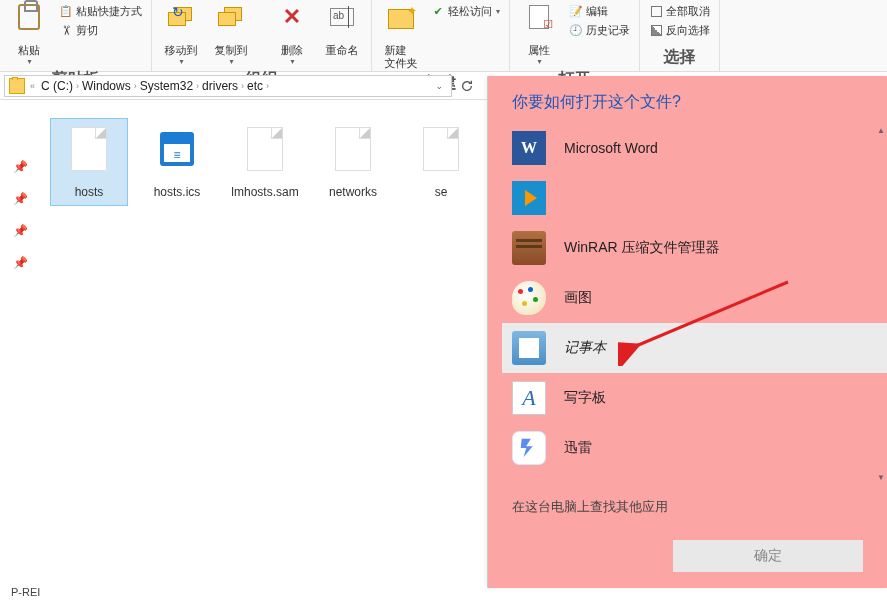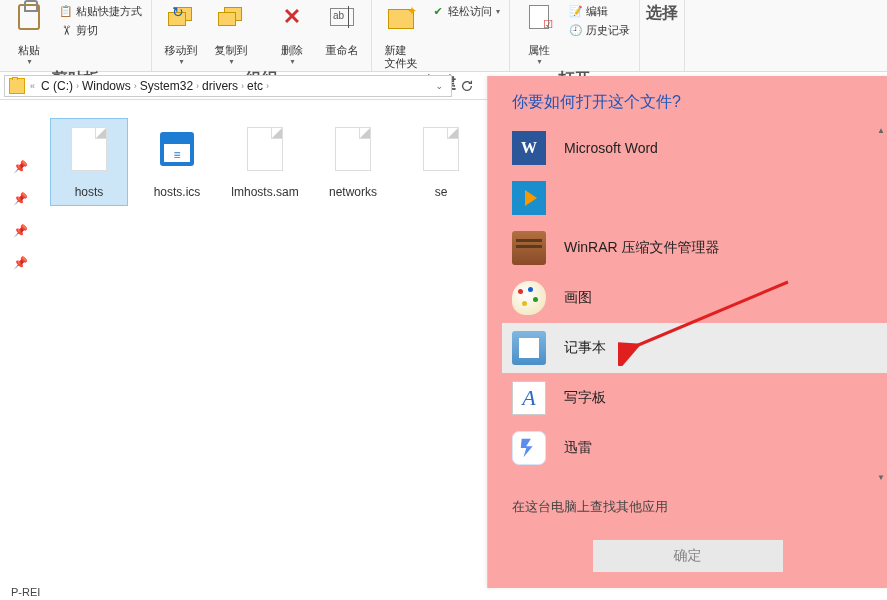--- a/index.html
+++ b/index.html
@@ -44,25 +44,25 @@
 .cal-ico::before { content: ''; position: absolute; left: 4px; right: 4px; bottom: 4px; height: 18px; background: #fff; }
 .cal-ico::after { content:'≡'; position:absolute; left:0; right:0; bottom:4px; text-align:center; color:#1f7cd3; font-size:12px; }
 
 .bottom-txt { position: absolute; left: 11px; bottom: 2px; font-size: 11px; color: #444; }
 
 
 .dialog { position: absolute; right: 0; top: 76px; width: 400px; height: 512px; background: #fca5a5; border-left: 1px solid #ccc; box-shadow: -1px 0 4px rgba(0,0,0,.08); display: flex; flex-direction: column; }
 .dlg-title { font-size: 16px; color: #1e56b8; padding: 16px 24px 10px; }
 .dlg-list { flex: 1; overflow-y: auto; padding: 0 0 0 14px; position: relative; }
 .app-item { display: flex; align-items: center; height: 50px; padding: 0 10px; cursor: pointer; position: relative; }
-.app-item.sel { background: #ebebeb; }
+.app-item.sel { background: #ebebeb; font-style: italic; }
 .app-item .aico { width: 34px; height: 34px; display: flex; align-items: center; justify-content: center; border-radius: 2px; }
 .app-item .alabel { font-size: 14px; margin-left: 18px; color: #222; }
 .dlg-more { padding: 14px 24px; font-size: 13px; color: #444; cursor: pointer; }
-.dlg-footer { padding: 10px 24px 16px; display: flex; justify-content: center; }
+.dlg-footer { padding: 10px 24px 16px; display: flex; justify-content: flex-end; }
 .ok-btn { width: 190px; height: 32px; background: #e8e8e8; border: none; color: #888; font-size: 14px; cursor: pointer; }
 .scroll-track { position: absolute; right: 0; top: 0; bottom: 0; width: 12px; }
 .scroll-up, .scroll-dn { position: absolute; right: 0; width: 12px; height: 14px; display: flex; align-items: center; justify-content: center; font-size: 8px; color: #666; cursor: pointer; }
 .scroll-up { top: 0; } .scroll-dn { bottom: 0; }
 
 
 .word-ico { width: 34px; height: 34px; background: #2b579a; display: flex; align-items: center; justify-content: center; color: #fff; font-weight: bold; font-size: 16px; font-family: serif; }
 .wmp-ico { width: 34px; height: 34px; background: #1b8fce; display: flex; align-items: center; justify-content: center; }
 .wmp-ico::before { content:''; width:0; height:0; border-left:12px solid #f79800; border-top:8px solid transparent; border-bottom:8px solid transparent; margin-left:3px;}
 .wrar-ico { width: 34px; height: 34px; background: linear-gradient(#b07040,#8a4a28); border-radius: 3px; position: relative; }
@@ -202,20 +202,36 @@
         <div class="rbtn-small">
             <span class="sico">🕘</span>
             <span>历史记录</span>
           </div>
       </div>
     </div>
     <div class="rgroup-label">打开</div>
   </div>
 
   <div class="rgroup">
+    <div class="rgroup-body">
+      <div class="rstack">
+        <div class="rbtn-small">
+            <span class="sico">
+              <span class="cb"></span>
+            </span>
+            <span>全部取消</span>
+          </div>
+        <div class="rbtn-small">
+            <span class="sico">
+              <span class="cb" style="background:linear-gradient(45deg,#888 50%,#fff 50%)"></span>
+            </span>
+            <span>反向选择</span>
+          </div>
+      </div>
+    </div>
     <div class="rgroup-label">选择</div>
   </div>
 </div>
 
 <div class="addrbar">
   <div class="addr-box">
     <div class="addr-ico"></div>
     <span class="chev" style="margin-left:5px">«</span>
     <div class="crumbs" id="crumbs">
         <span class="crumb">C (C:)</span>

